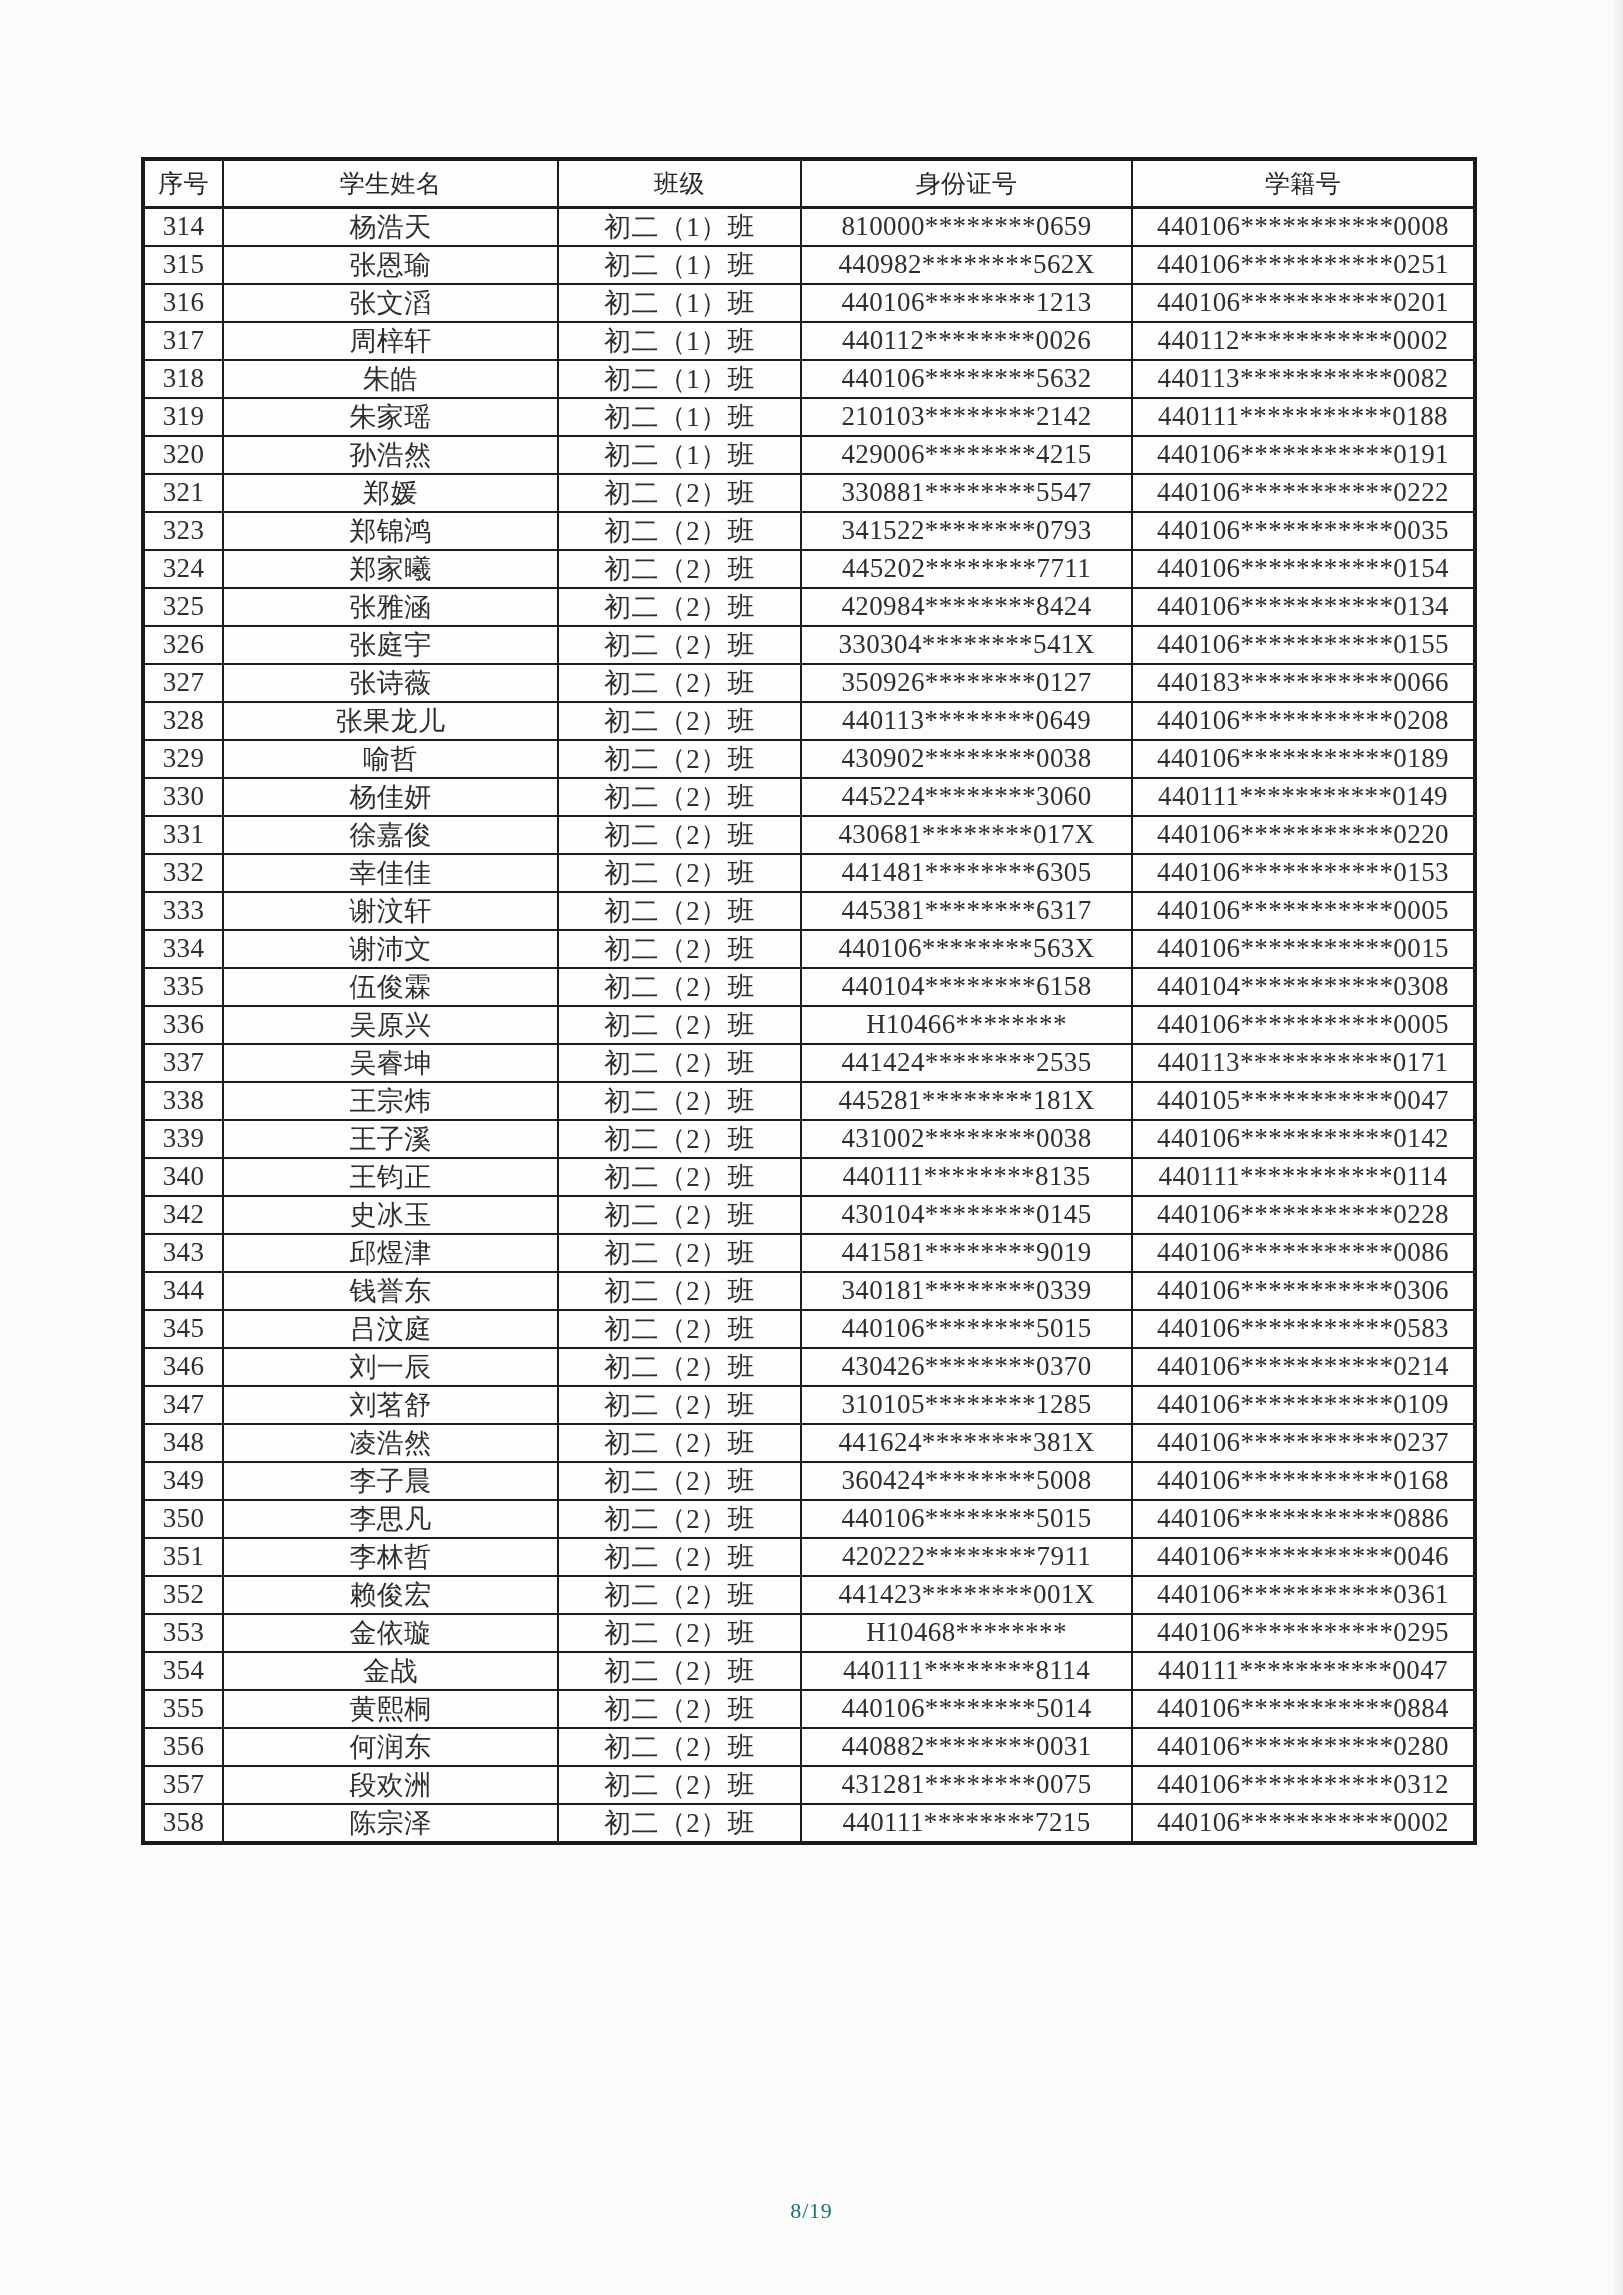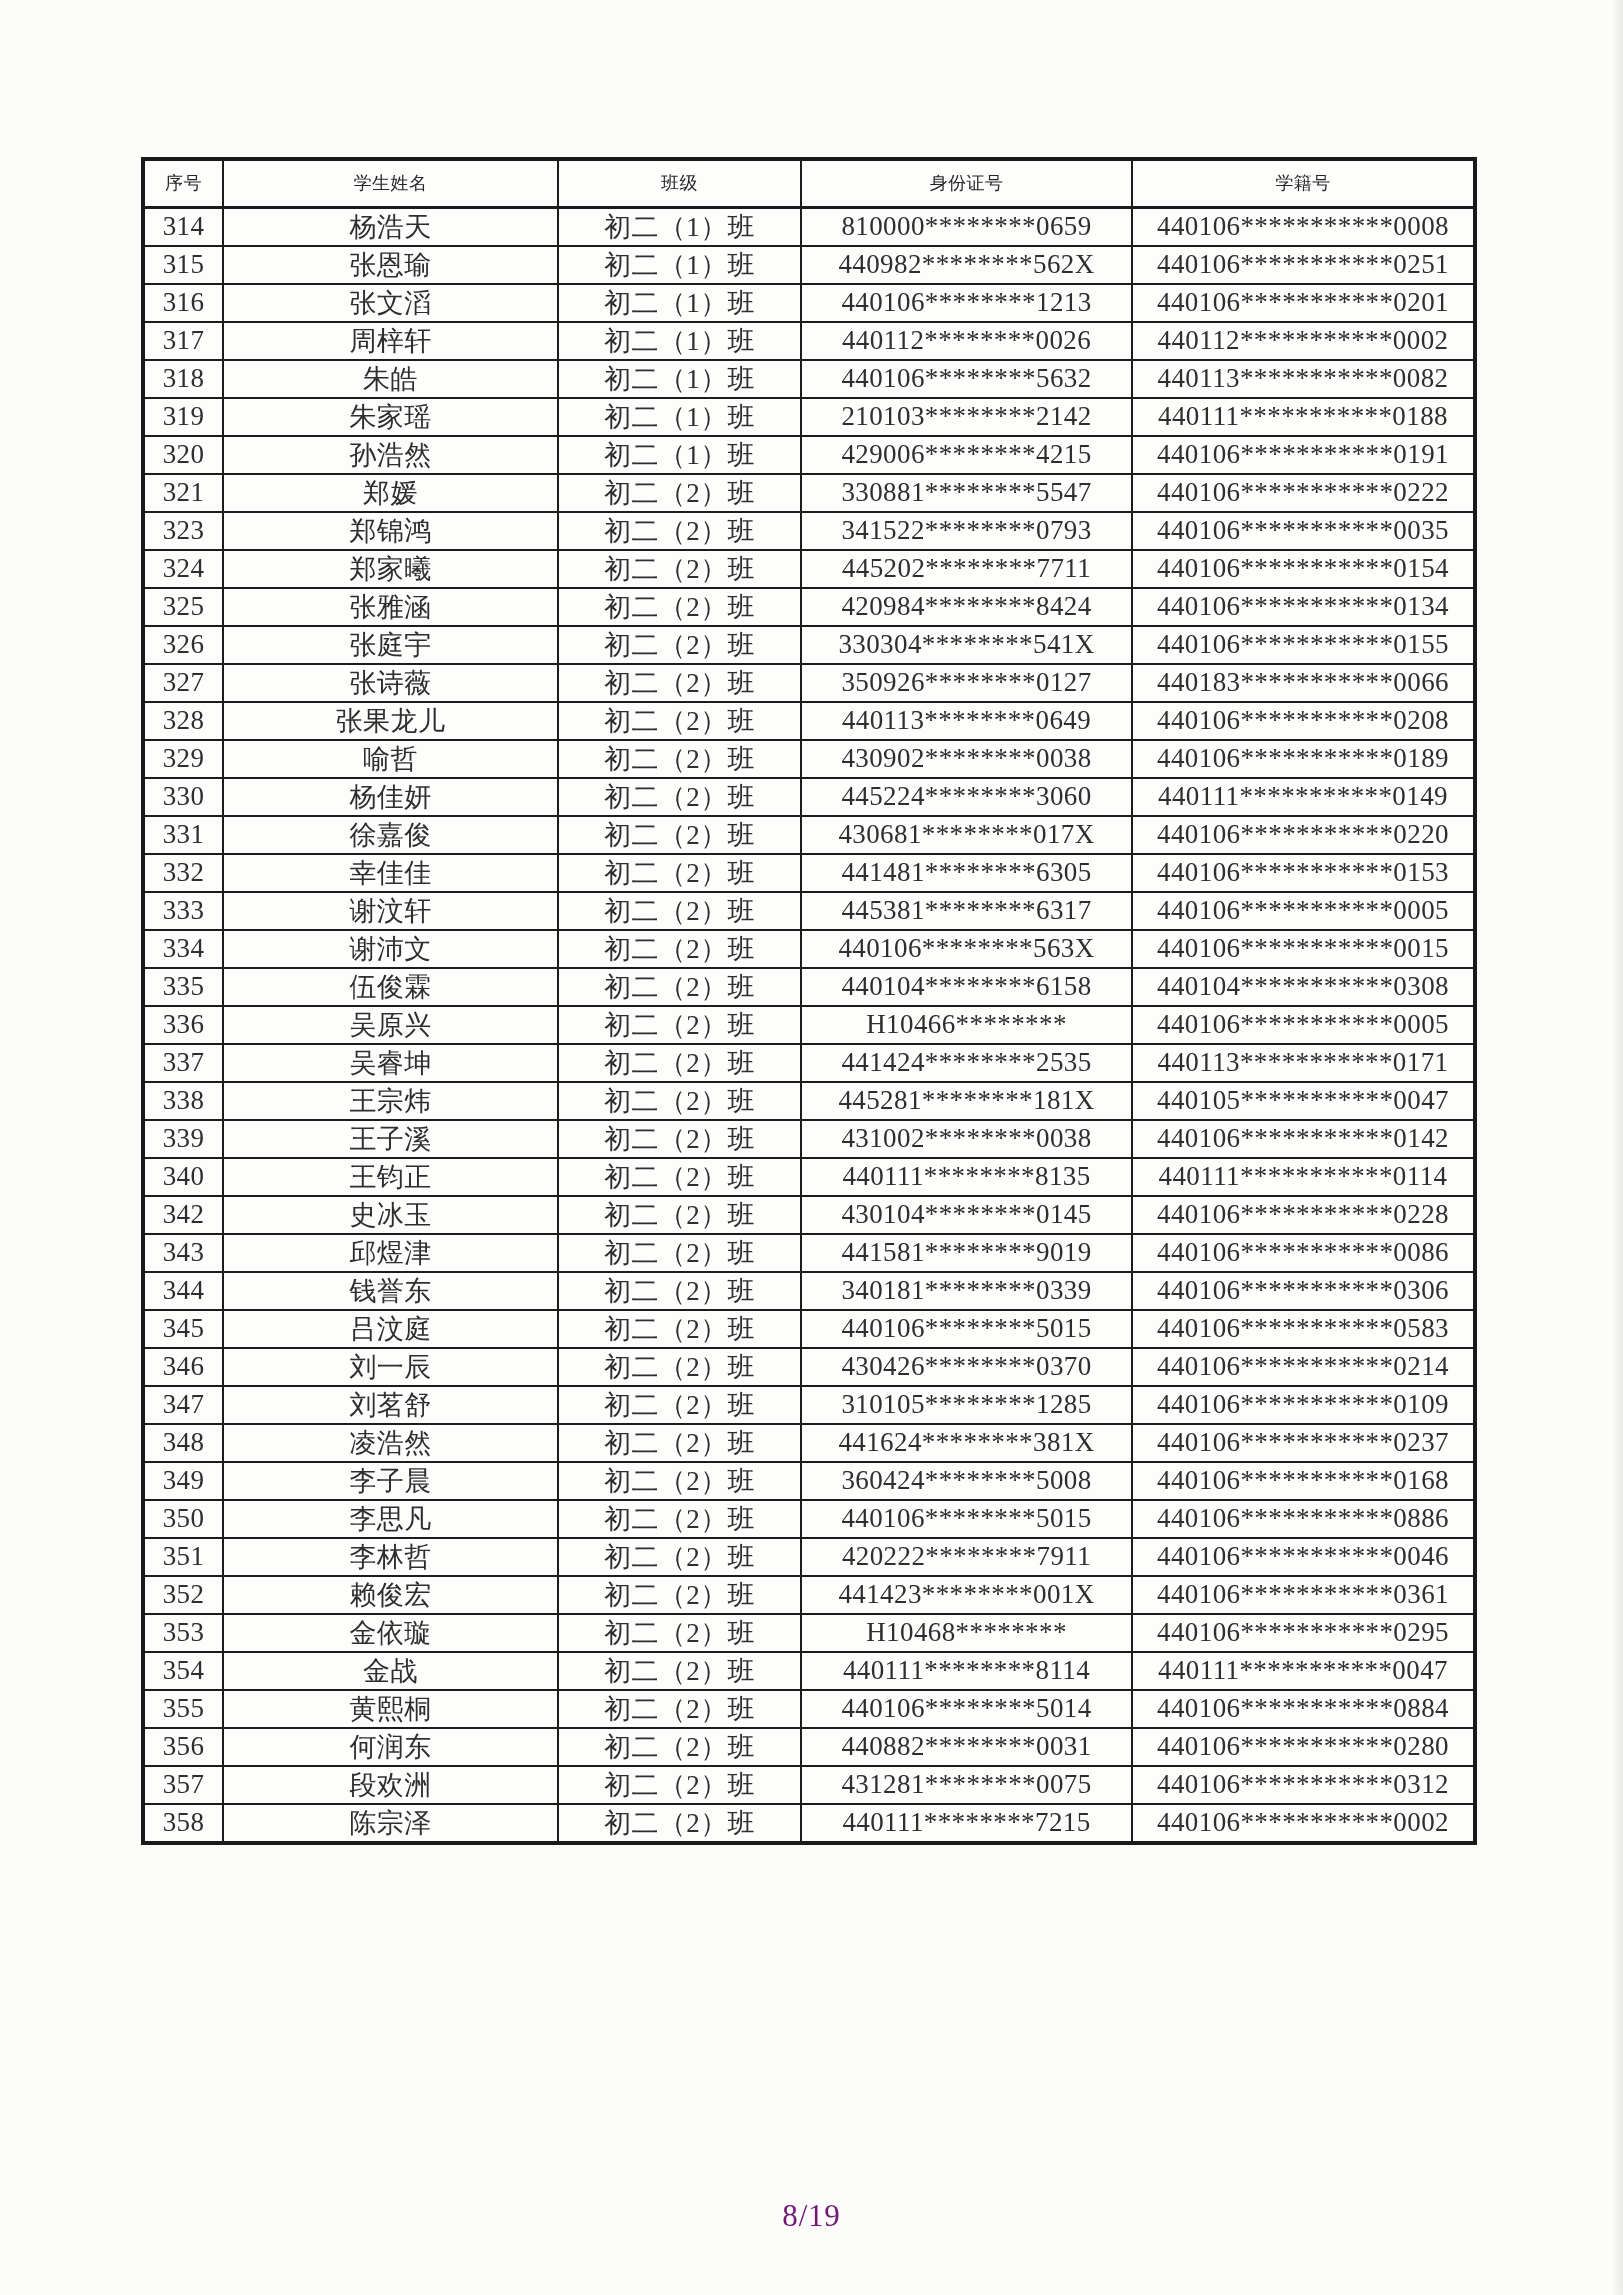--- a/index.html
+++ b/index.html
@@ -46,30 +46,30 @@
     text-align: center;
     vertical-align: middle;
     font-size: 27px;
     font-weight: normal;
     color: #2e2e2e;
     white-space: nowrap;
     overflow: hidden;
     letter-spacing: 0.4px;
   }
   thead tr { height: 48px; }
-  thead th { border-bottom-width: 3.3px; font-size: 18px; color: #262626; }
+  thead th { border-bottom-width: 3.3px; font-size: 25px; color: #262626; }
   tbody tr { height: 28px; font-family: Liberation Serif, serif; }
   .page-footer {
     position: absolute;
     top: 2198px;
     left: 0;
     width: 100%;
     text-align: center;
-    font-size: 31px;
-    color: #701a75;
+    font-size: 22px;
+    color: #0f766e;
     letter-spacing: 0.8px;
   }
 </style>
 </head>
 <body>
 
 <div class="page">
 
   <table class="roster">
     <colgroup>

